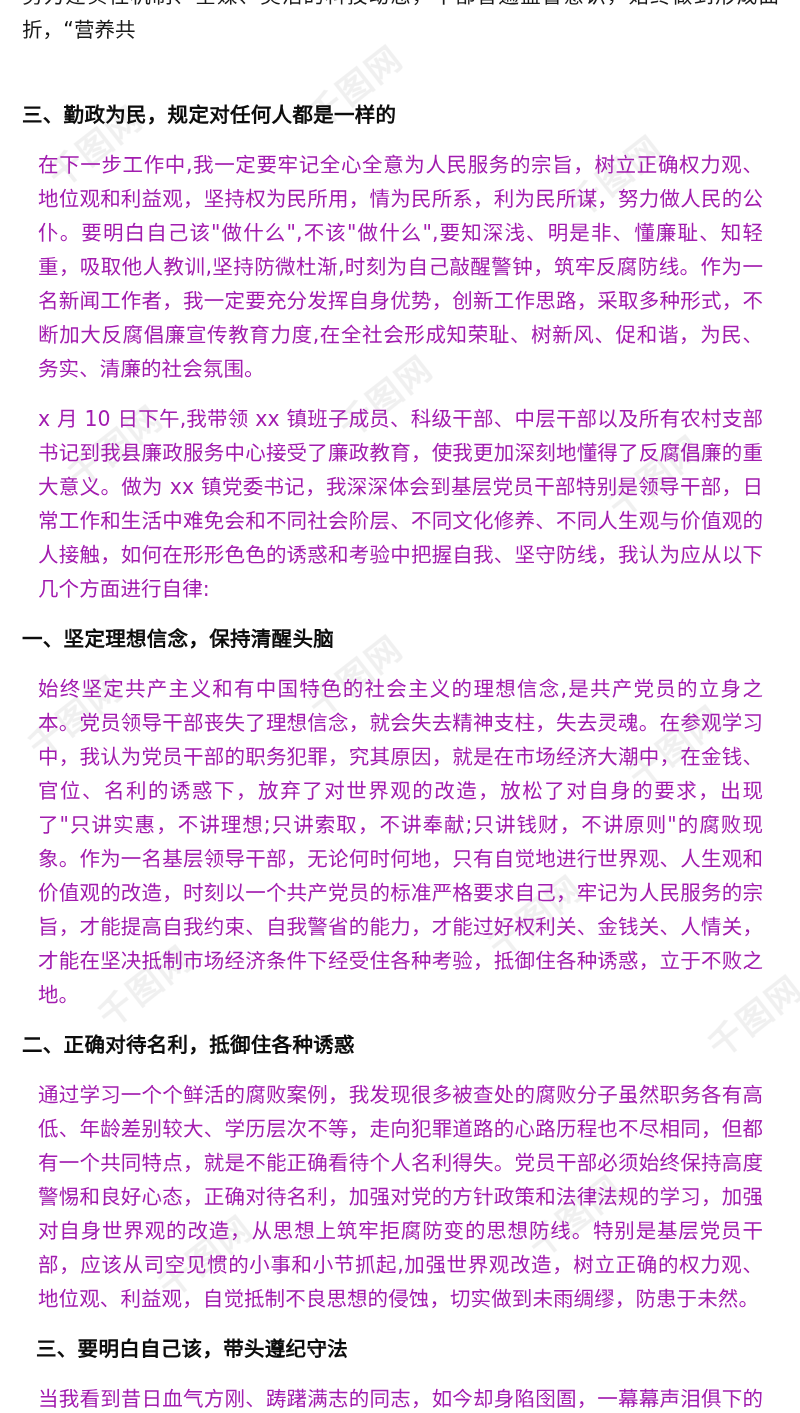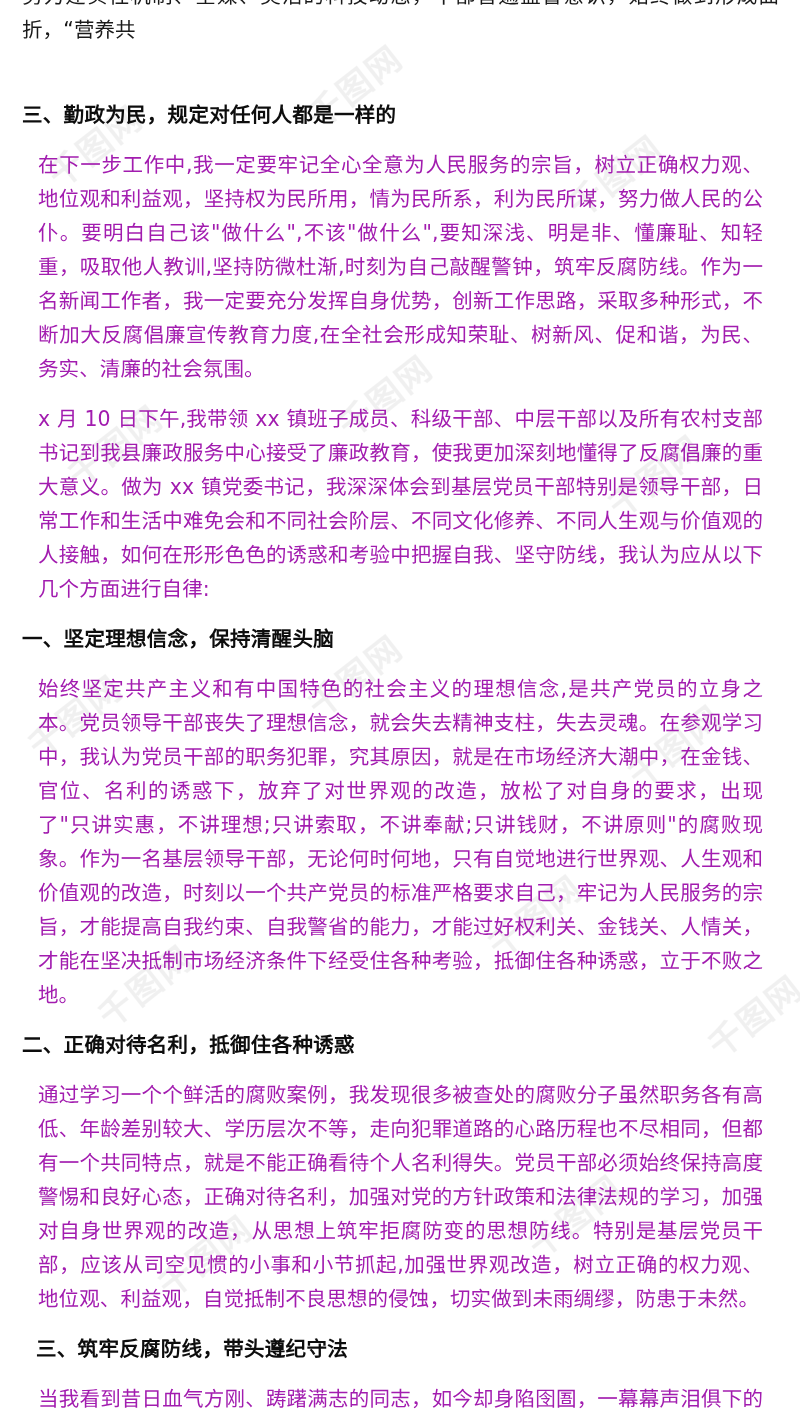--- a/index.html
+++ b/index.html
@@ -123,16 +123,16 @@
   <h2 class="heading">三、勤政为民，规定对任何人都是一样的</h2>
   <p class="body-text">在下一步工作中,我一定要牢记全心全意为人民服务的宗旨，树立正确权力观、地位观和利益观，坚持权为民所用，情为民所系，利为民所谋，努力做人民的公仆。要明白自己该"做什么",不该"做什么",要知深浅、明是非、懂廉耻、知轻重，吸取他人教训,坚持防微杜渐,时刻为自己敲醒警钟，筑牢反腐防线。作为一名新闻工作者，我一定要充分发挥自身优势，创新工作思路，采取多种形式，不断加大反腐倡廉宣传教育力度,在全社会形成知荣耻、树新风、促和谐，为民、务实、清廉的社会氛围。</p>
   <p class="body-text">x 月 10 日下午,我带领 xx 镇班子成员、科级干部、中层干部以及所有农村支部书记到我县廉政服务中心接受了廉政教育，使我更加深刻地懂得了反腐倡廉的重大意义。做为 xx 镇党委书记，我深深体会到基层党员干部特别是领导干部，日常工作和生活中难免会和不同社会阶层、不同文化修养、不同人生观与价值观的人接触，如何在形形色色的诱惑和考验中把握自我、坚守防线，我认为应从以下几个方面进行自律:</p>
 
   <h2 class="heading">一、坚定理想信念，保持清醒头脑</h2>
   <p class="body-text">始终坚定共产主义和有中国特色的社会主义的理想信念,是共产党员的立身之本。党员领导干部丧失了理想信念，就会失去精神支柱，失去灵魂。在参观学习中，我认为党员干部的职务犯罪，究其原因，就是在市场经济大潮中，在金钱、官位、名利的诱惑下，放弃了对世界观的改造，放松了对自身的要求，出现了"只讲实惠，不讲理想;只讲索取，不讲奉献;只讲钱财，不讲原则"的腐败现象。作为一名基层领导干部，无论何时何地，只有自觉地进行世界观、人生观和价值观的改造，时刻以一个共产党员的标准严格要求自己，牢记为人民服务的宗旨，才能提高自我约束、自我警省的能力，才能过好权利关、金钱关、人情关，才能在坚决抵制市场经济条件下经受住各种考验，抵御住各种诱惑，立于不败之地。</p>
 
   <h2 class="heading">二、正确对待名利，抵御住各种诱惑</h2>
   <p class="body-text">通过学习一个个鲜活的腐败案例，我发现很多被查处的腐败分子虽然职务各有高低、年龄差别较大、学历层次不等，走向犯罪道路的心路历程也不尽相同，但都有一个共同特点，就是不能正确看待个人名利得失。党员干部必须始终保持高度警惕和良好心态，正确对待名利，加强对党的方针政策和法律法规的学习，加强对自身世界观的改造，从思想上筑牢拒腐防变的思想防线。特别是基层党员干部，应该从司空见惯的小事和小节抓起,加强世界观改造，树立正确的权力观、地位观、利益观，自觉抵制不良思想的侵蚀，切实做到未雨绸缪，防患于未然。</p>
 
-  <h2 class="heading indent">三、筑牢反腐防线，带头遵纪守法</h2>
+  <h2 class="heading indent">三、要明白自己该，带头遵纪守法</h2>
   <p class="body-text">当我看到昔日血气方刚、踌躇满志的同志，如今却身陷囹圄，一幕幕声泪俱下的忏悔和迟来的反省，使我深感震憾与惋惜。作为领导干部，更应以平常的心态处理事情，不羡慕、不嫉妒别人的富有，只有这样才能做到顺境时不飘然，逆境时不消沉。我们做事、做官、做人要有底线，这个底线就是党纪国法，要真正把党纪国法作为自己的行为准则。党的纪律、各种法律、规定对任何人都是一样的，在纪律面前没有特殊党员和特殊干部，作为党委书记，更应该率先垂范，督促广大党员干部严格遵守，模范执行各项党纪国法，只有这样，我们才能取信于群众，取信于组织。</p>
 
 </div>
 
 </body></html>

